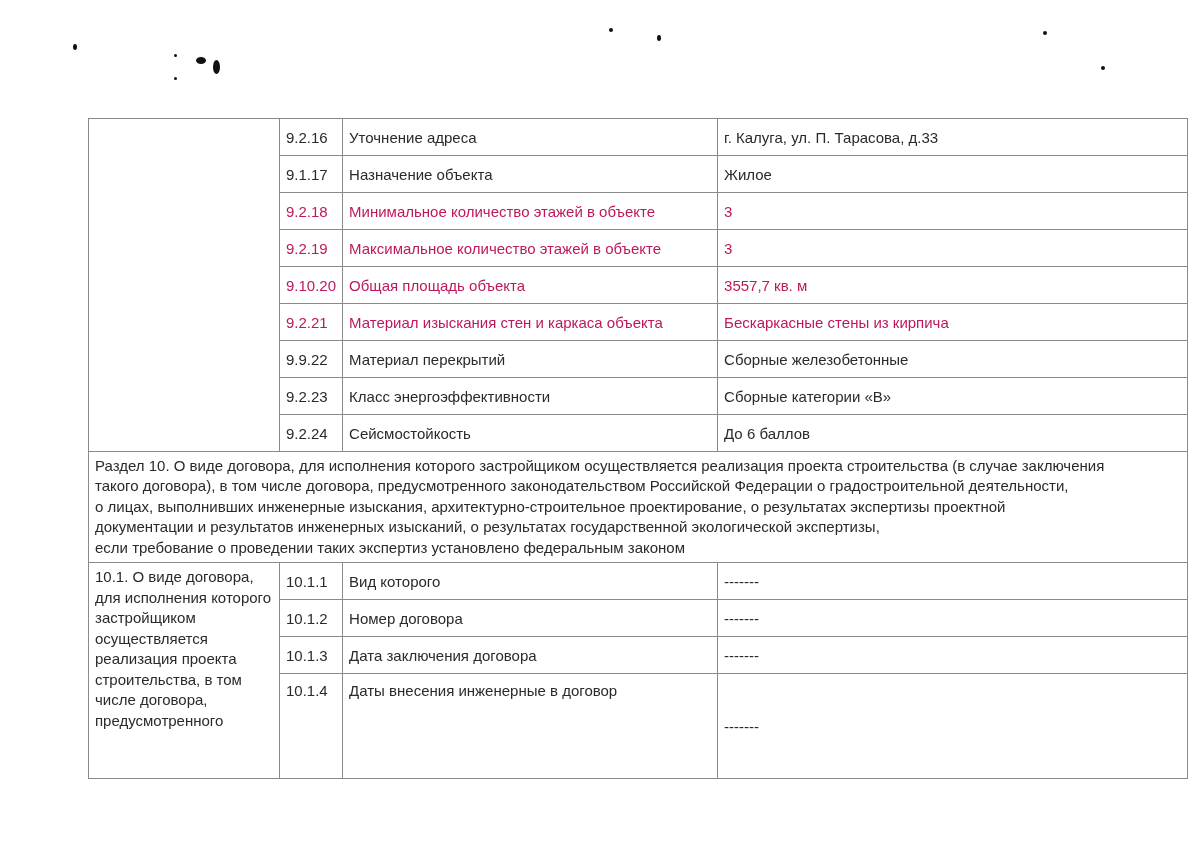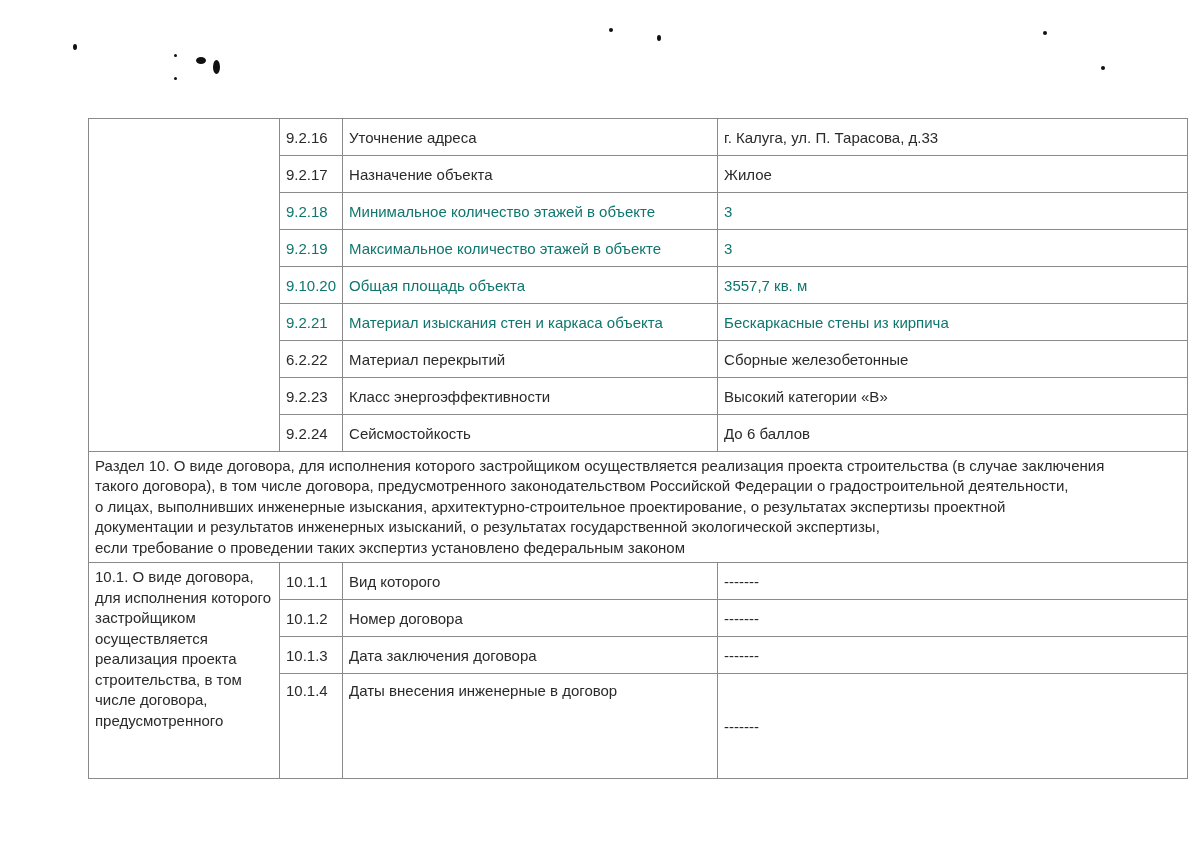--- a/index.html
+++ b/index.html
@@ -8,21 +8,21 @@
   .speck { position:absolute; background:#111; border-radius:50%; }
   table.doc { position:absolute; left:88px; top:118px; width:1100px; border-collapse:collapse;
               font-size:15px; }
   table.doc td { border:1px solid #8a8a8a; padding:0 6px; vertical-align:middle; }
   .row td { height:36px; }
   .c0 { width:178px; }
   .c1 { width:44px; }
   .c2 { width:362px; }
   .section td { text-align:left; line-height:20.5px; padding:6px 10px; height:110px; }
   .left-desc { vertical-align:top !important; line-height:20.5px; padding-top:4px !important; }
-  .faint { color:#0f766e; }
+  .faint { color:#be185d; }
   .tall td { height:96px; }
   .tall .top { vertical-align:top; padding-top:8px; }
 </style>
 </head>
 <body>
 
 <div class="speck" style="left:73px;top:44px;width:4px;height:6px;"></div>
 <div class="speck" style="left:174px;top:54px;width:3px;height:3px;"></div>
 <div class="speck" style="left:174px;top:77px;width:3px;height:3px;"></div>
 <div class="speck" style="left:196px;top:57px;width:10px;height:7px;"></div>
@@ -34,21 +34,21 @@
 
 <table class="doc">
   <tbody>
     <tr class="row">
       <td class="c0" rowspan="9"></td>
       <td class="c1">9.2.16</td>
       <td class="c2">Уточнение адреса</td>
       <td>г. Калуга, ул. П. Тарасова, д.33</td>
     </tr>
     <tr class="row">
-      <td>9.2.17</td>
+      <td>9.1.17</td>
       <td>Назначение объекта</td>
       <td>Жилое</td>
     </tr>
     <tr class="row faint">
       <td>9.2.18</td>
       <td>Минимальное количество этажей в объекте</td>
       <td>3</td>
     </tr>
     <tr class="row faint">
       <td>9.2.19</td>
@@ -59,28 +59,28 @@
       <td>9.10.20</td>
       <td>Общая площадь объекта</td>
       <td>3557,7 кв. м</td>
     </tr>
     <tr class="row faint">
       <td>9.2.21</td>
       <td>Материал изыскания стен и каркаса объекта</td>
       <td>Бескаркасные стены из кирпича</td>
     </tr>
     <tr class="row">
-      <td>6.2.22</td>
+      <td>9.9.22</td>
       <td>Материал перекрытий</td>
       <td>Сборные железобетонные</td>
     </tr>
     <tr class="row">
       <td>9.2.23</td>
       <td>Класс энергоэффективности</td>
-      <td>Высокий категории «В»</td>
+      <td>Сборные категории «В»</td>
     </tr>
     <tr class="row">
       <td>9.2.24</td>
       <td>Сейсмостойкость</td>
       <td>До 6 баллов</td>
     </tr>
 
     <tr class="section">
       <td colspan="4">
         <div>Раздел 10. О виде договора, для исполнения которого застройщиком осуществляется реализация проекта строительства (в случае заключения</div>

